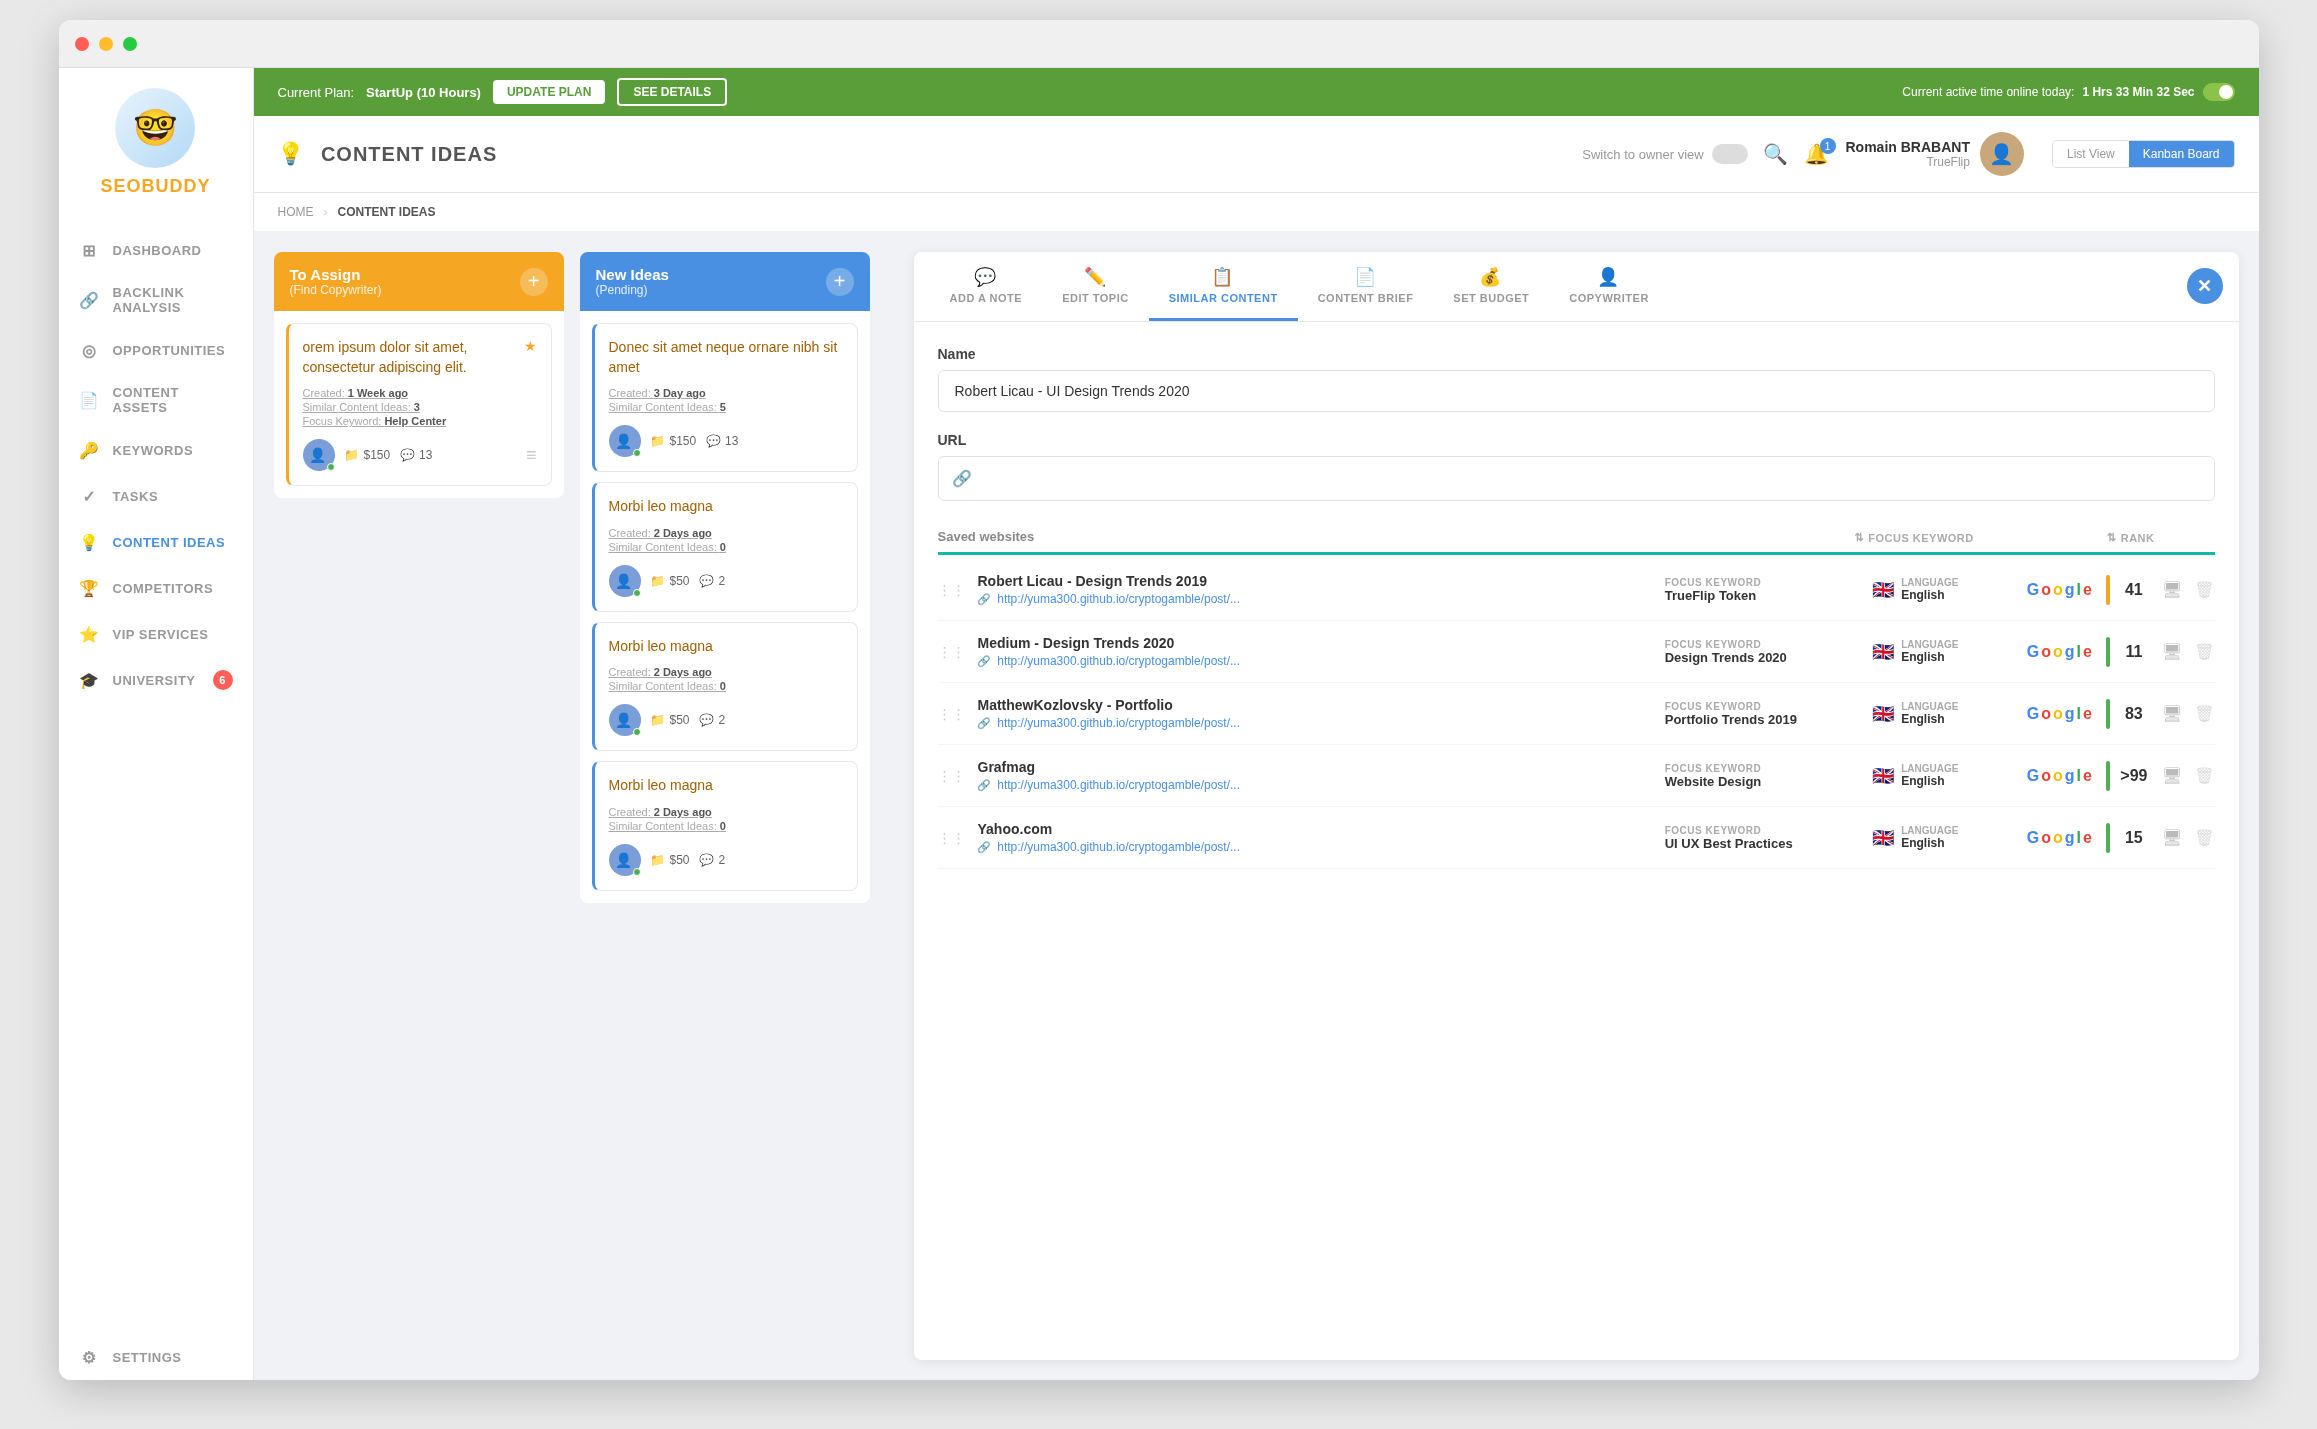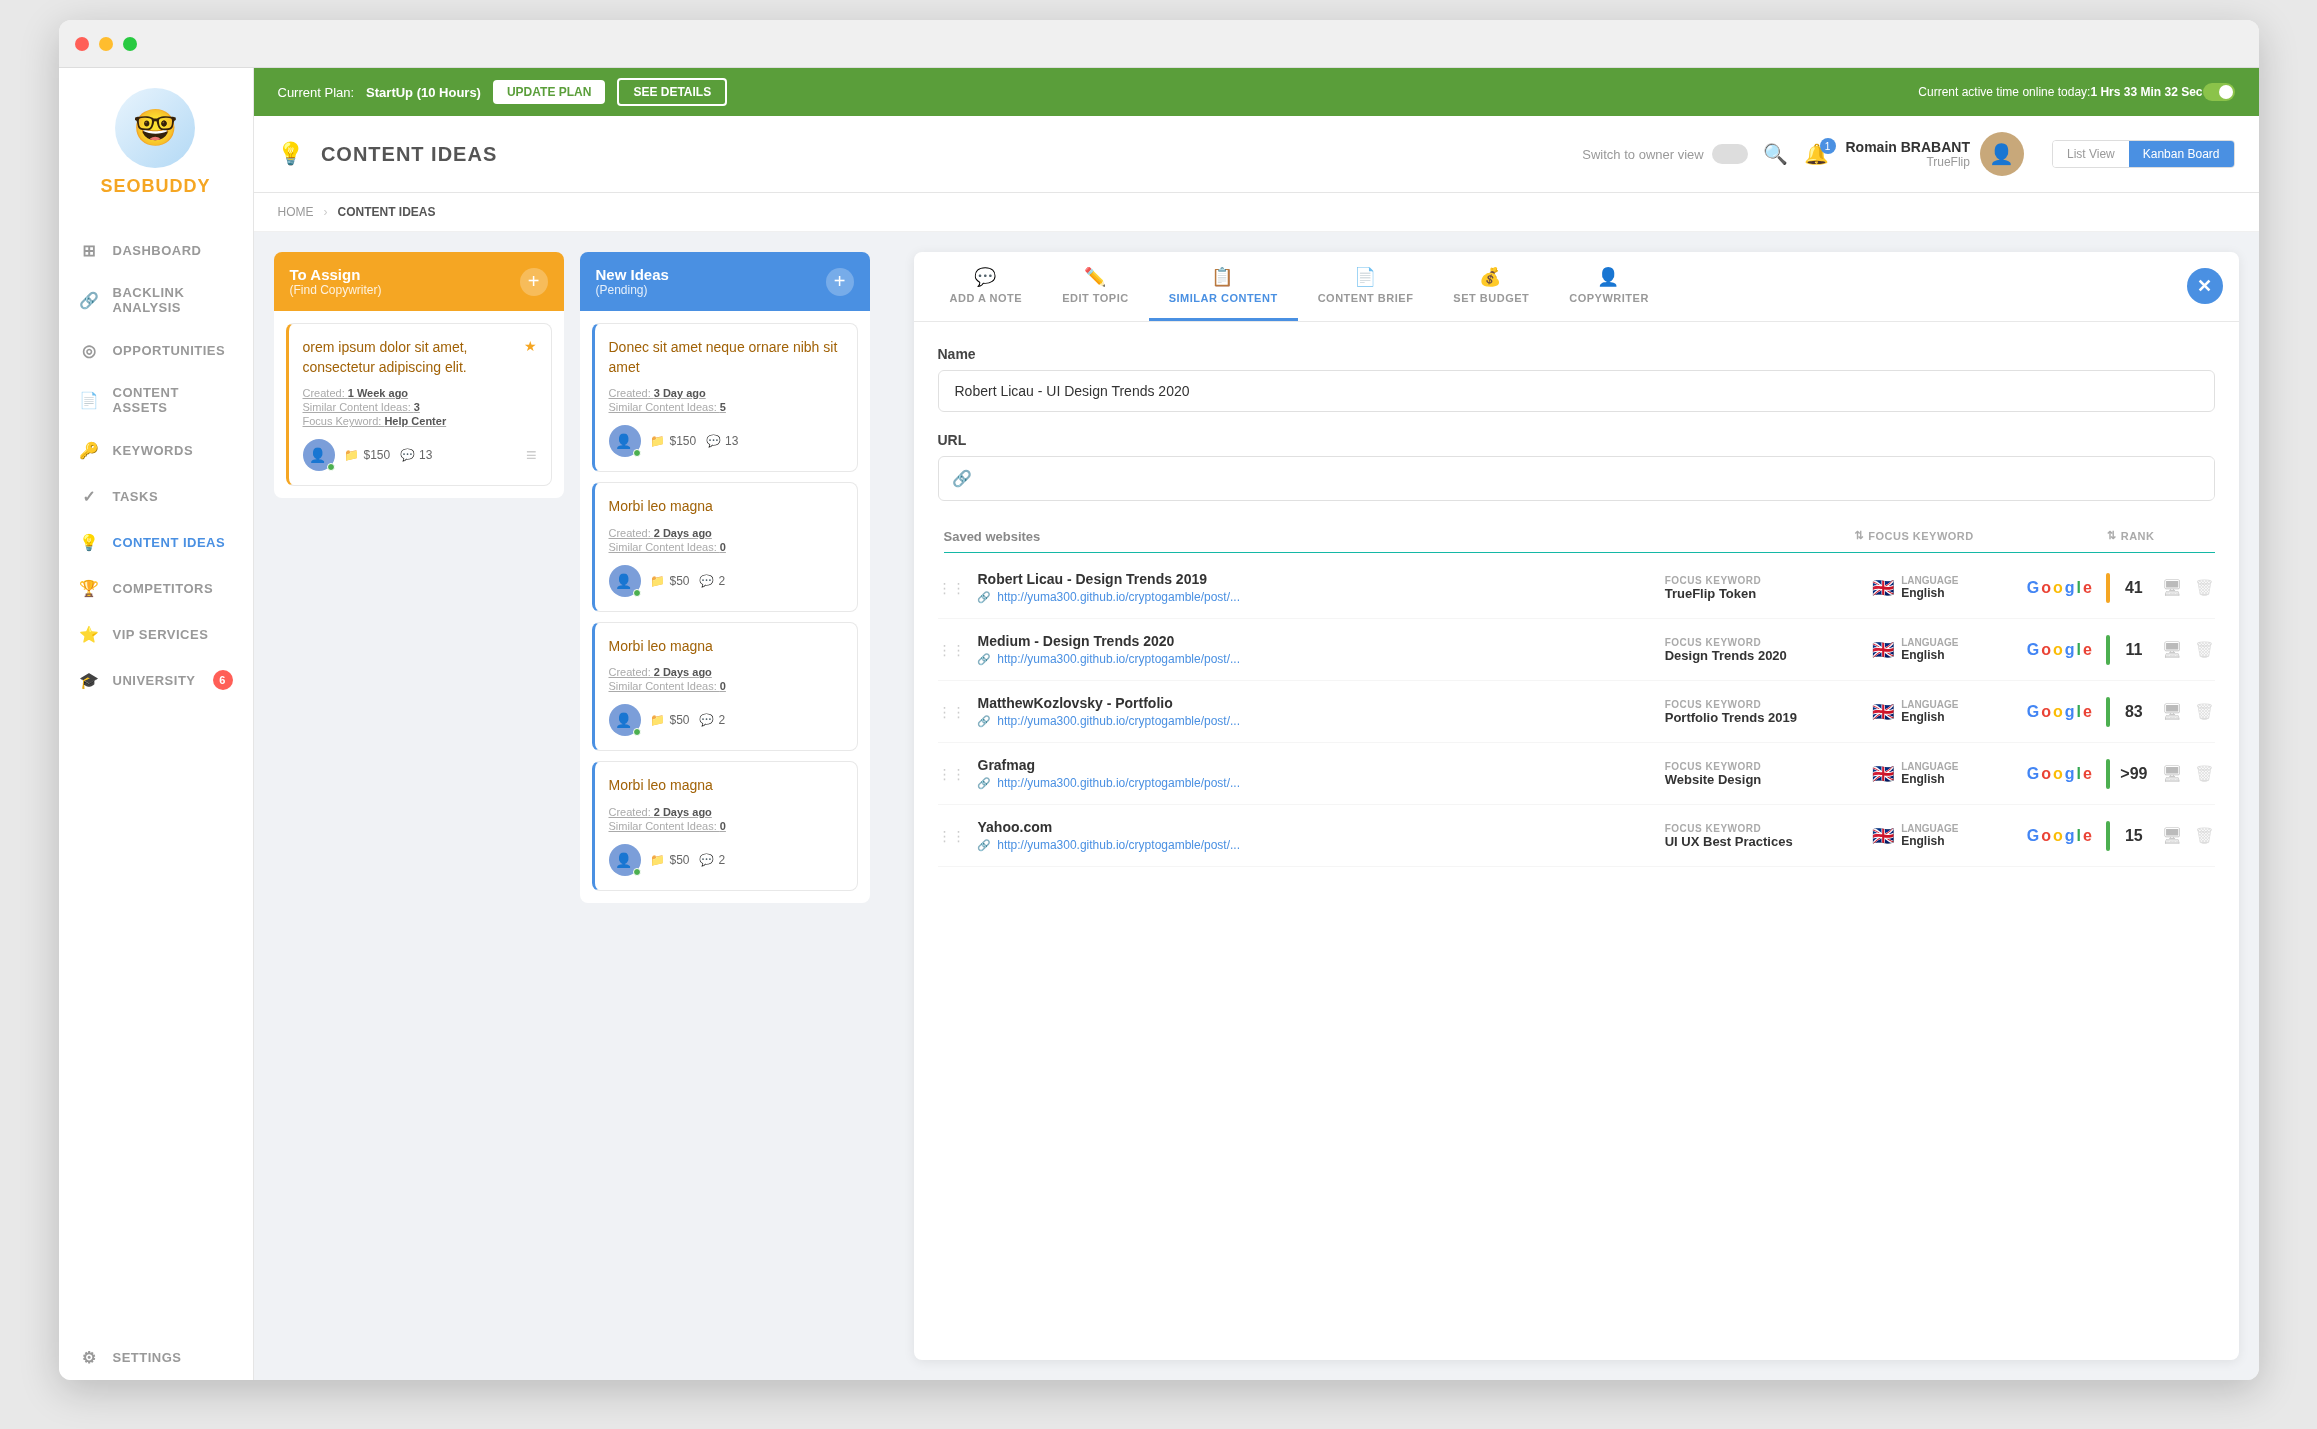--- a/index.html
+++ b/index.html
@@ -32,21 +32,21 @@
     
     
     .main { flex: 1; display: flex; flex-direction: column; overflow: hidden; }
     
     
     .top-banner { background: #5a9e3a; color: white; padding: 10px 24px; display: flex; align-items: center; gap: 12px; font-size: 13px; flex-shrink: 0; }
     .banner-bold { font-weight: 700; }
     .banner-btn { padding: 5px 14px; border-radius: 4px; font-size: 12px; font-weight: 700; cursor: pointer; border: none; }
     .btn-update { background: #ffffff; color: #5a9e3a; }
     .btn-details { background: transparent; border: 2px solid white !important; color: white; }
-    .banner-right { margin-left: auto; font-size: 12px; display: flex; align-items: center; gap: 0; }
+    .banner-right { margin-left: auto; font-size: 12px; display: flex; align-items: center; gap: 8px; }
     .toggle-small { width: 32px; height: 18px; background: #8bc34a; border-radius: 9px; position: relative; cursor: pointer; }
     .toggle-small::after { content: ''; width: 14px; height: 14px; background: white; border-radius: 50%; position: absolute; right: 2px; top: 2px; }
     
     
     .header { background: white; padding: 16px 24px; display: flex; align-items: center; gap: 16px; border-bottom: 1px solid #e5e5e5; flex-shrink: 0; }
     .header-icon { color: #ccc; font-size: 22px; }
     .header-title { font-size: 20px; font-weight: 700; color: #555; letter-spacing: 1px; flex: 1; }
     .switch-view { display: flex; align-items: center; gap: 8px; font-size: 13px; color: #999; }
     .switch-toggle { width: 36px; height: 20px; background: #ddd; border-radius: 10px; cursor: pointer; position: relative; }
     .header-search { color: #999; font-size: 20px; cursor: pointer; }
@@ -114,21 +114,21 @@
     .url-input-wrap { display: flex; align-items: center; border: 1px solid #e0e0e0; border-radius: 6px; overflow: hidden; }
     .url-icon { padding: 12px 14px; color: #bbb; font-size: 16px; }
     .url-input { flex: 1; padding: 12px 8px; border: none; font-size: 14px; color: #333; outline: none; }
     
     .action-row { display: flex; gap: 12px; margin-bottom: 28px; }
     .btn-cancel { padding: 14px 40px; border: none; border-radius: 6px; background: #c8c8c8; color: #666; font-size: 14px; font-weight: 700; cursor: pointer; letter-spacing: 0.5px; }
     .btn-add { padding: 14px 40px; border: none; border-radius: 6px; background: #4a90e2; color: white; font-size: 14px; font-weight: 700; cursor: pointer; letter-spacing: 0.5px; flex: 1; }
     
     
     .saved-section { }
-    .saved-header { display: flex; align-items: flex-start; padding: 8px 0; border-bottom: 1px solid #14b8a6; margin-bottom: 4px; margin-left: 6px; }
+    .saved-header { display: flex; align-items: flex-end; padding: 8px 0; border-bottom: 3px solid #14b8a6; margin-bottom: 4px; }
     .saved-title { font-size: 13px; color: #888; font-weight: 600; flex: 1; }
     .saved-col { font-size: 11px; color: #aaa; font-weight: 600; letter-spacing: 0.5px; display: flex; align-items: center; gap: 4px; cursor: pointer; }
     .saved-col.kw { width: 200px; }
     .saved-col.rank { width: 100px; justify-content: flex-end; }
     
     .website-row { display: flex; align-items: center; padding: 14px 0; border-bottom: 1px solid #f5f5f5; gap: 8px; }
     .drag-handle { color: #ccc; cursor: grab; font-size: 14px; margin-right: 4px; }
     .site-info { flex: 1; }
     .site-name { font-size: 14px; font-weight: 600; color: #333; margin-bottom: 3px; }
     .site-url { display: flex; align-items: center; gap: 6px; font-size: 12px; color: #4a90e2; }

